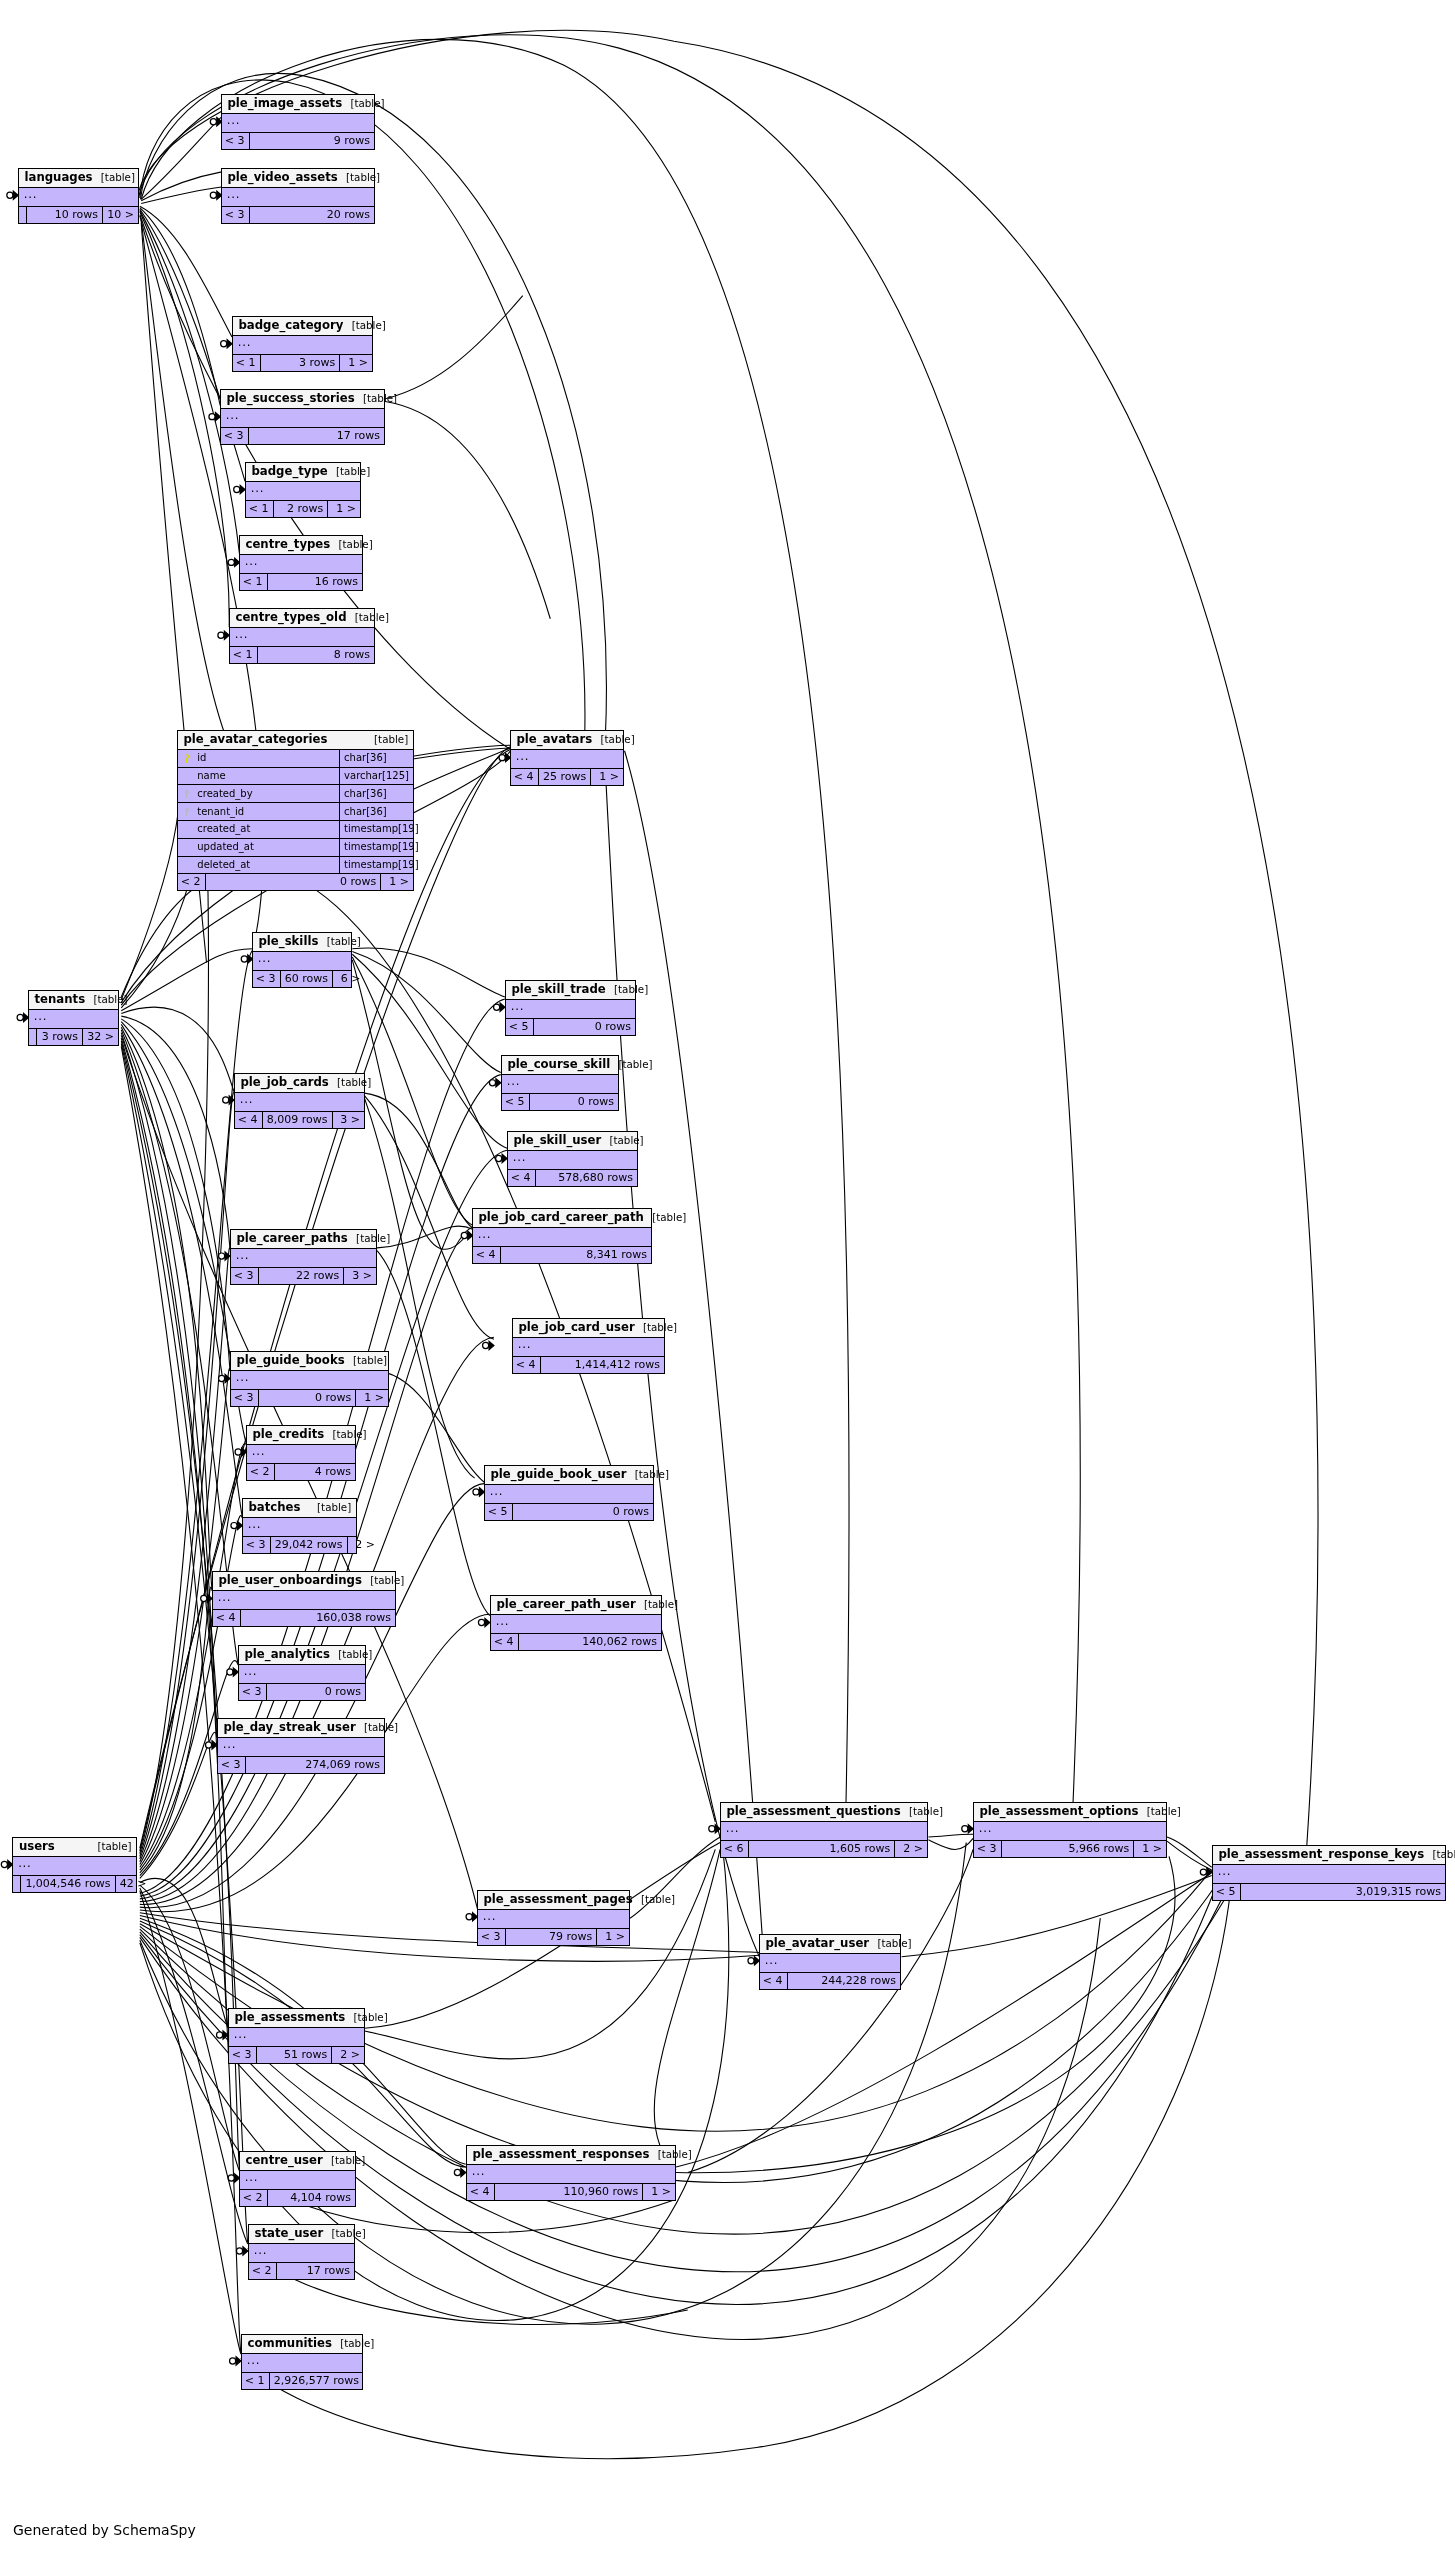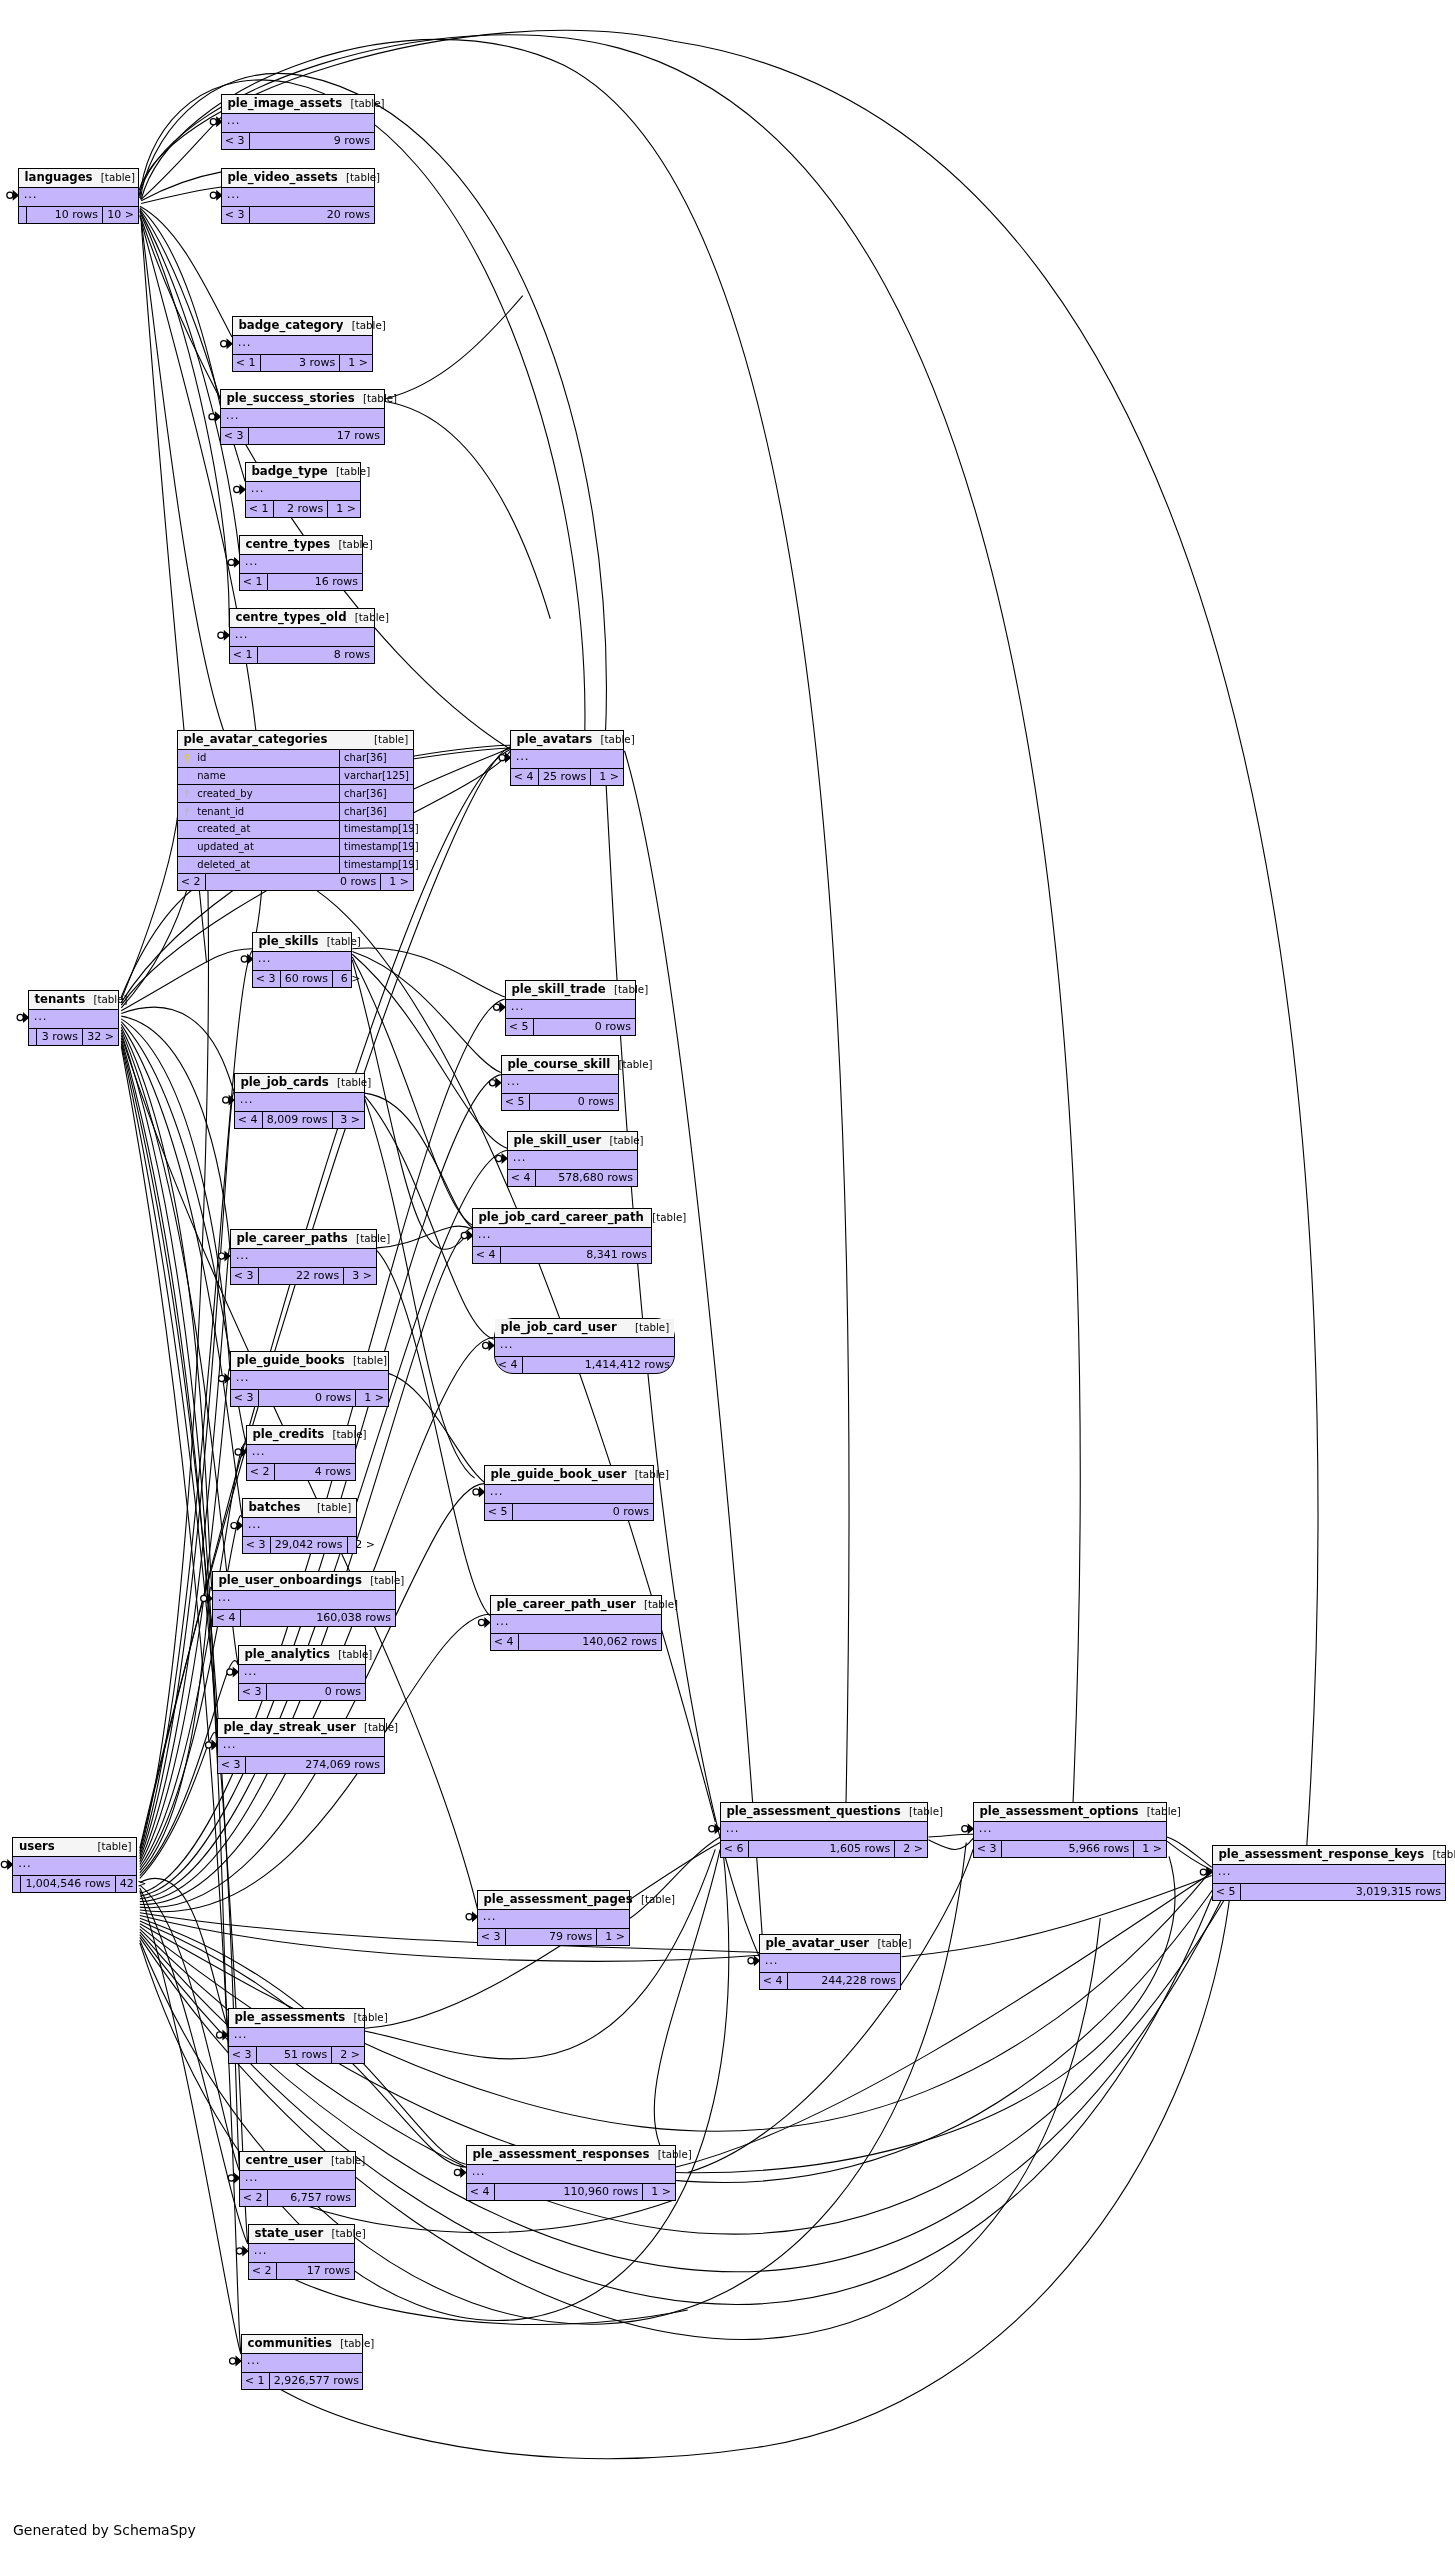--- a/index.html
+++ b/index.html
@@ -538,21 +538,21 @@
         <span class="tbl-name">ple_career_paths</span>
         <span class="tbl-tag">[table]</span>
       </div>
       <div class="tbl-body">...</div>
       <div class="tbl-foot">
         <div class="foot-left">&lt; 3</div>
         <div class="foot-mid">22 rows</div>
         <div class="foot-right">3 &gt;</div>
       </div>
     </div>
-    <div class="table-node" style="left: 494px; top: 1318px; width: 181px; border-radius: 19px;">
+    <div class="table-node" style="left: 512px; top: 1318px; width: 153px;">
       <div class="tbl-title">
         <span class="tbl-name">ple_job_card_user</span>
         <span class="tbl-tag">[table]</span>
       </div>
       <div class="tbl-body">...</div>
       <div class="tbl-foot">
         <div class="foot-left">&lt; 4</div>
         <div class="foot-mid no-right">1,414,412 rows</div>
       </div>
     </div>
@@ -741,21 +741,21 @@
       </div>
     </div>
     <div class="table-node" style="left: 239px; top: 2151px; width: 117px;">
       <div class="tbl-title">
         <span class="tbl-name">centre_user</span>
         <span class="tbl-tag">[table]</span>
       </div>
       <div class="tbl-body">...</div>
       <div class="tbl-foot">
         <div class="foot-left">&lt; 2</div>
-        <div class="foot-mid no-right">6,757 rows</div>
+        <div class="foot-mid no-right">4,104 rows</div>
       </div>
     </div>
     <div class="table-node" style="left: 248px; top: 2224px; width: 107px;">
       <div class="tbl-title">
         <span class="tbl-name">state_user</span>
         <span class="tbl-tag">[table]</span>
       </div>
       <div class="tbl-body">...</div>
       <div class="tbl-foot">
         <div class="foot-left">&lt; 2</div>

